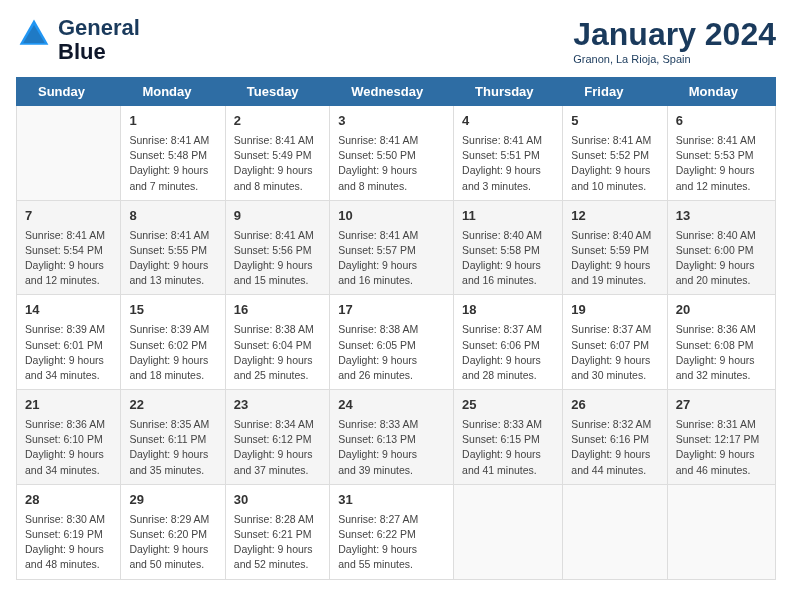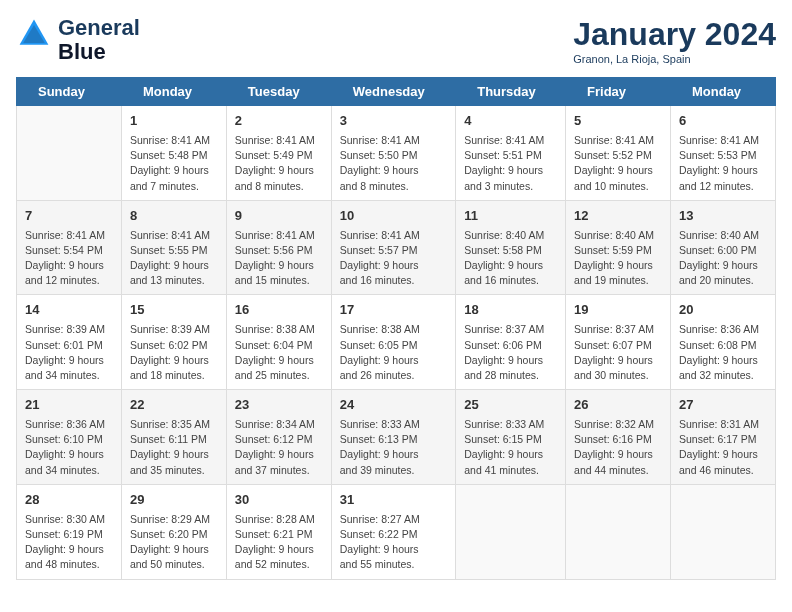--- a/index.html
+++ b/index.html
@@ -314,21 +314,21 @@
         <td>
           <span class="day-num">26</span>
           <div class="day-info">Sunrise: 8:32 AM</div>
           <div class="day-info">Sunset: 6:16 PM</div>
           <div class="day-info">Daylight: 9 hours</div>
           <div class="day-info">and 44 minutes.</div>
         </td>
         <td>
           <span class="day-num">27</span>
           <div class="day-info">Sunrise: 8:31 AM</div>
-          <div class="day-info">Sunset: 6:17 PM</div>
+          <div class="day-info">Sunset: 12:17 PM</div>
           <div class="day-info">Daylight: 9 hours</div>
           <div class="day-info">and 46 minutes.</div>
         </td>
       </tr>
       <tr>
         <td>
           <span class="day-num">28</span>
           <div class="day-info">Sunrise: 8:30 AM</div>
           <div class="day-info">Sunset: 6:19 PM</div>
           <div class="day-info">Daylight: 9 hours</div>

